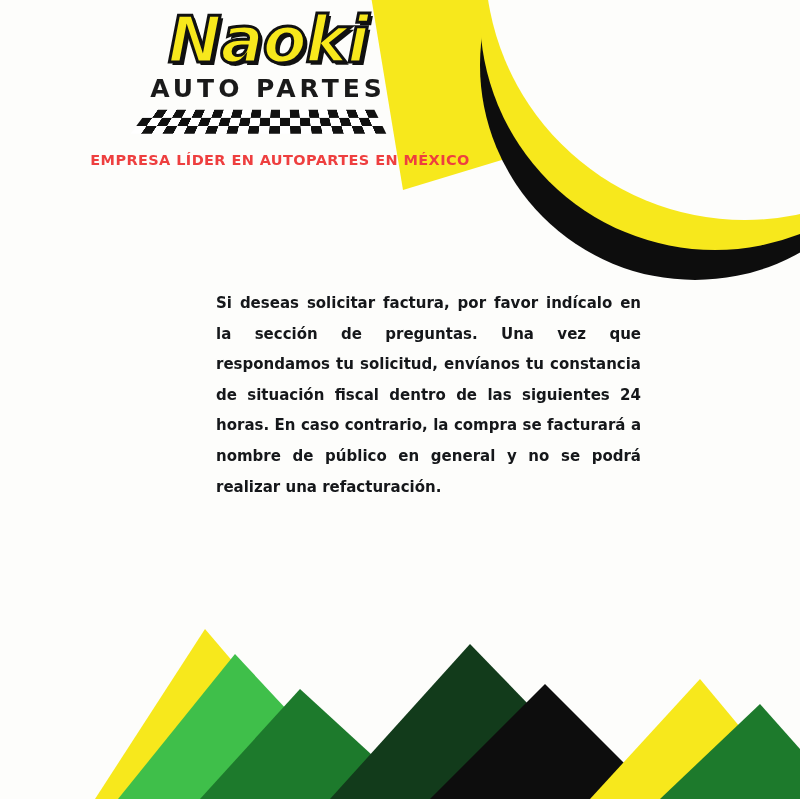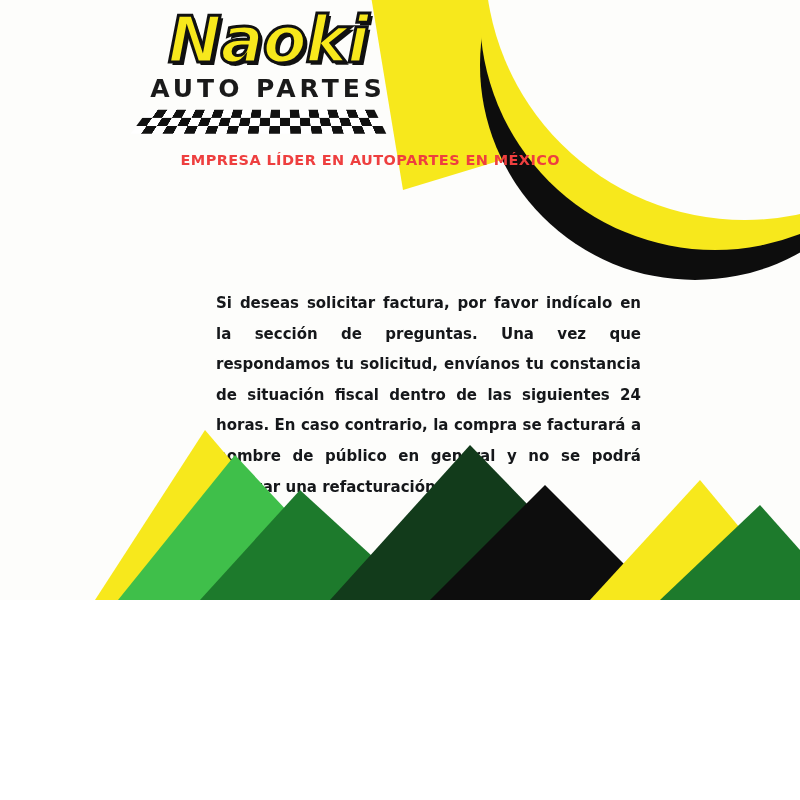--- a/index.html
+++ b/index.html
@@ -9,21 +9,21 @@
   }
   body {
     width: 800px;
     height: 800px;
     font-family: "DejaVu Sans", sans-serif;
     overflow: hidden;
   }
   .page {
     position: relative;
     width: 800px;
-    height: 600px;
+    height: 799px;
     background: #fdfdfb;
     overflow: hidden;
   }
 
   
   .top-black {
     position: absolute;
     top: 0;
     right: 0;
     width: 260px;
@@ -107,21 +107,21 @@
     background-size: 20px 20px;
     background-position: 0 0, 10px 10px;
     background-color: #ffffff;
     transform: perspective(120px) rotateX(32deg) skewX(-6deg);
   }
   .tagline {
     position: absolute;
     top: 152px;
     left: 0;
     width: 560px;
-    text-align: right;
+    text-align: center;
     font-size: 14.5px;
     font-weight: bold;
     color: #ee3f3f;
     letter-spacing: 0.4px;
   }
 
   
   .headline {
     position: absolute;
     top: 208px;

